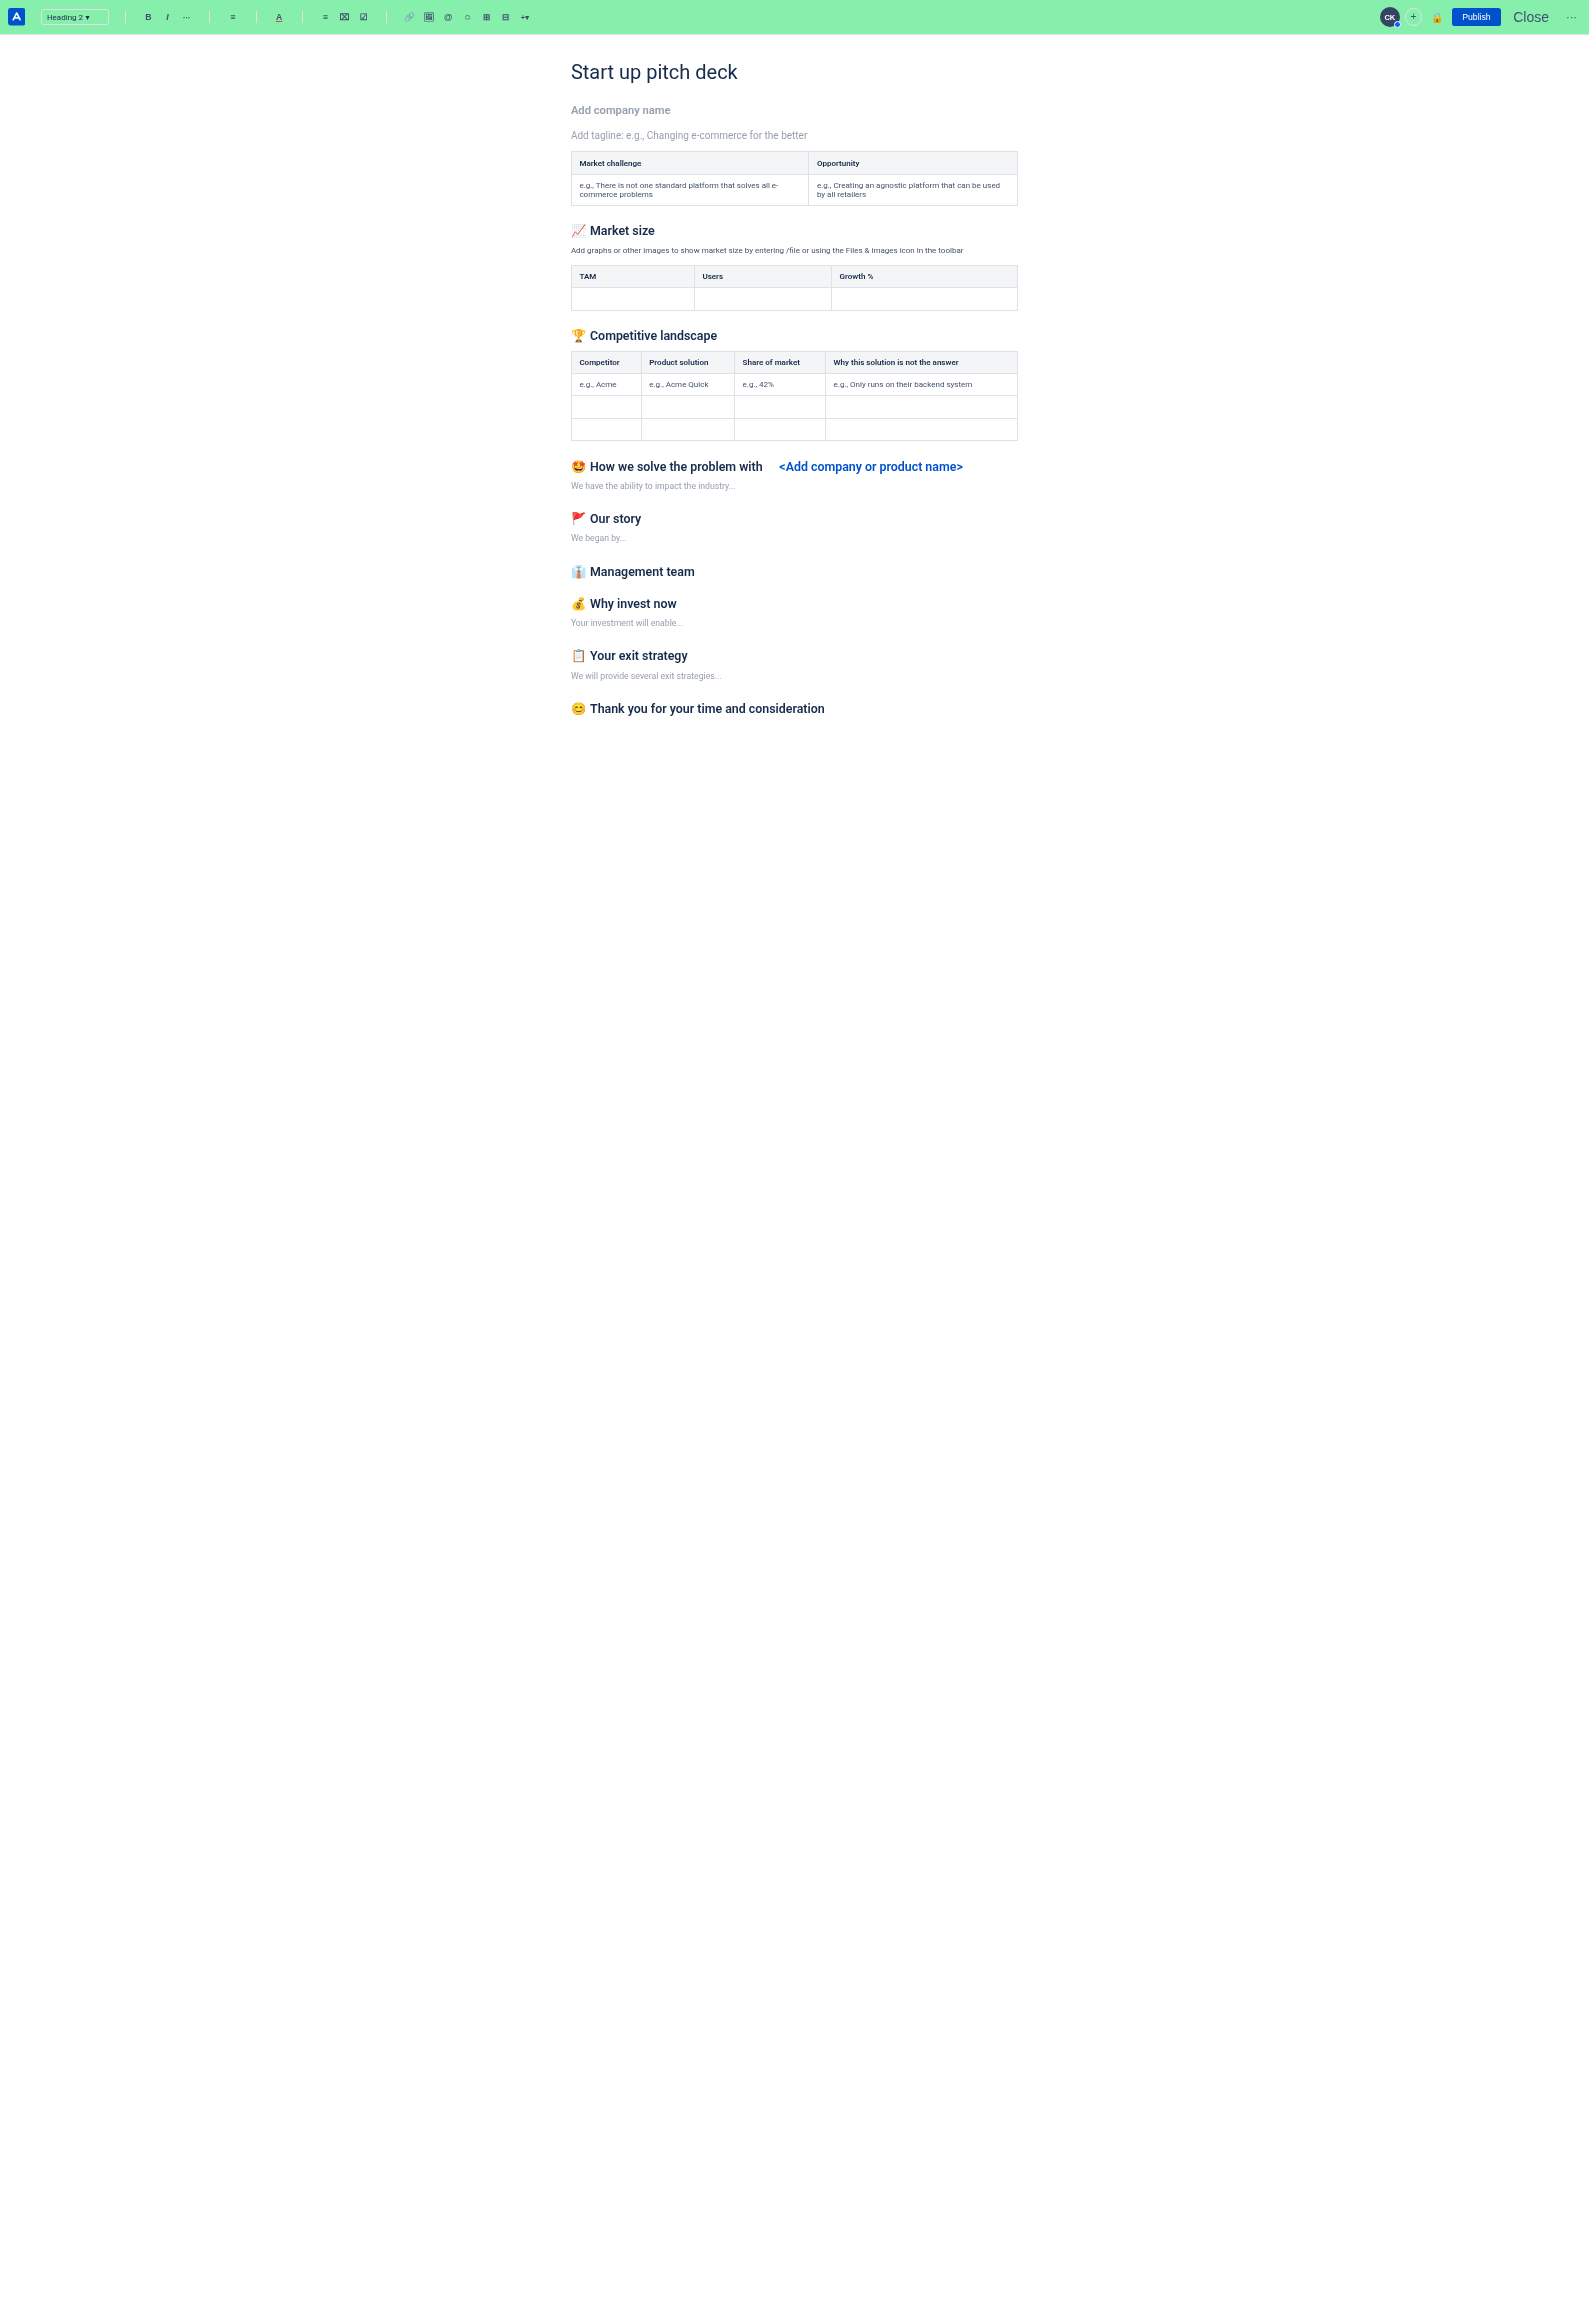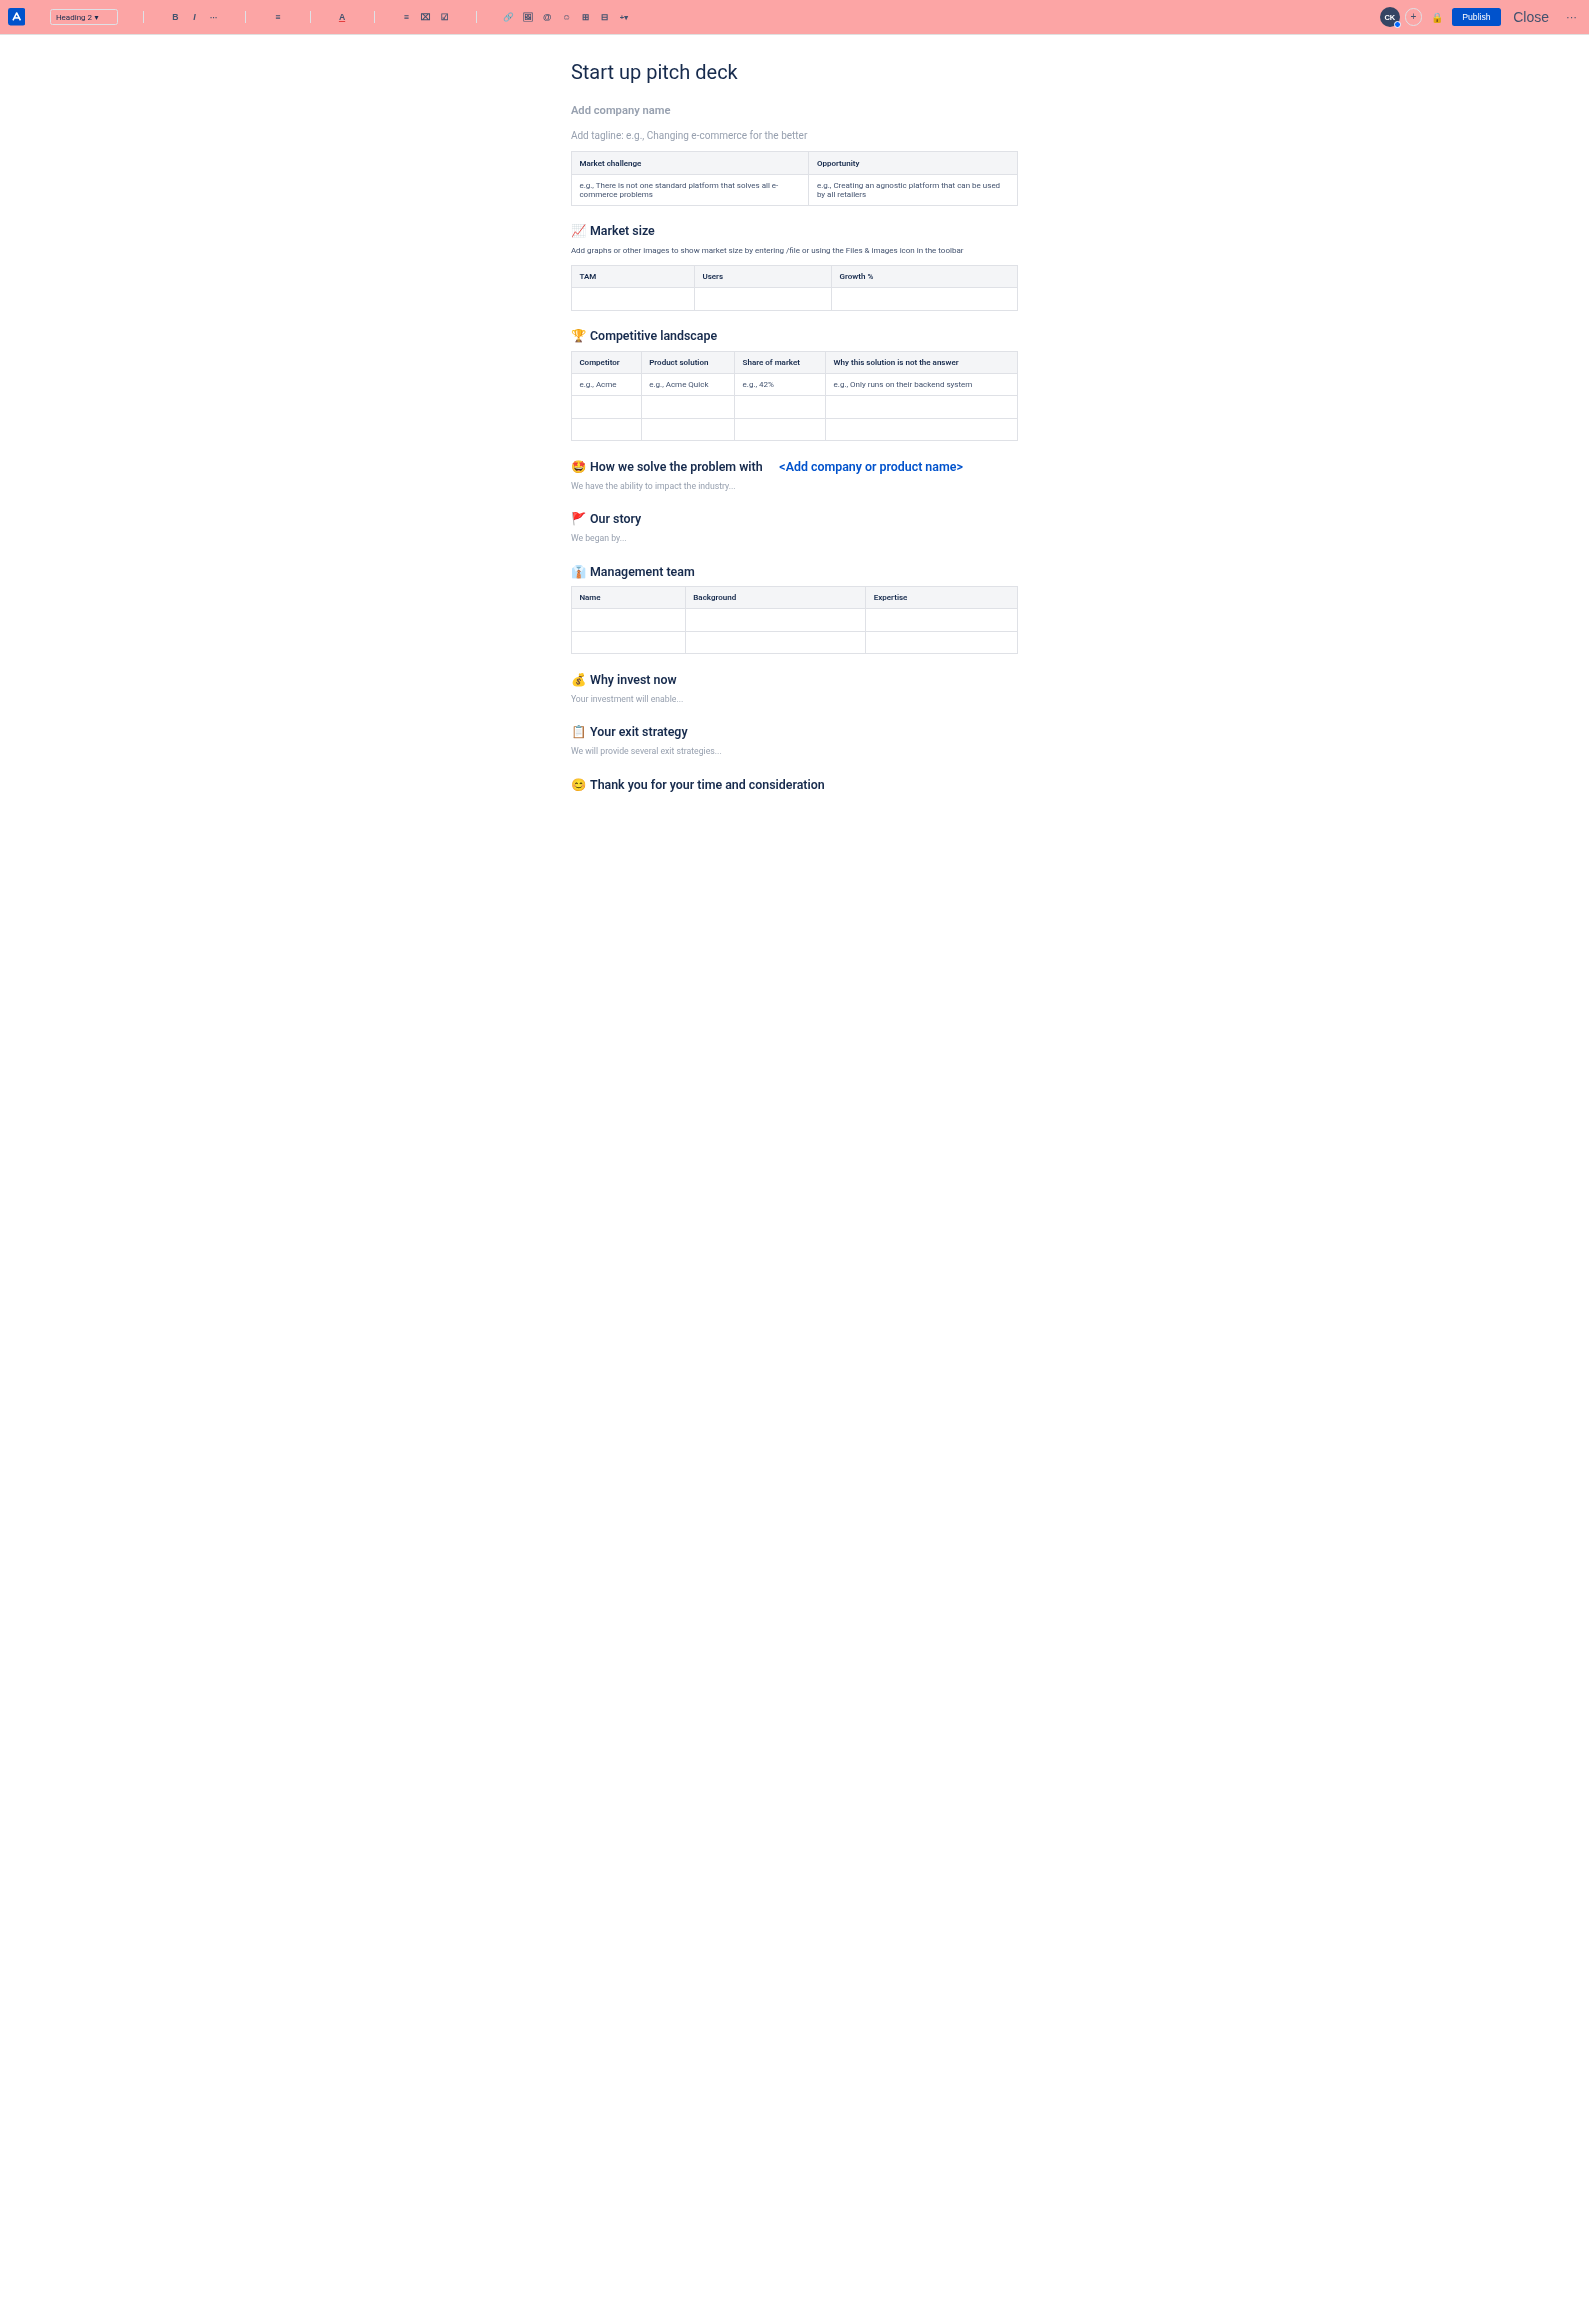--- a/index.html
+++ b/index.html
@@ -13,22 +13,22 @@
     
     .toolbar {
       position: sticky;
       top: 0;
       z-index: 100;
       display: flex;
       align-items: center;
       padding: 0 7.5px;
       height: 35px;
       border-bottom: 0.6px solid #e0e0e0;
-      background: #fca5a5;
-      gap: 20px;
+      background: #86efac;
+      gap: 11px;
     }
     .toolbar-logo {
       width: 17.4px;
       height: 17.4px;
       margin-right: 5px;
       flex-shrink: 0;
     }
     .toolbar-heading-selector {
       display: flex;
       align-items: center;
@@ -420,41 +420,20 @@
   <h2 class="section-heading">
     <span>🚩</span>
     <span>Our story</span>
   </h2>
   <p class="placeholder-text">We began by...</p>
 
   <h2 class="section-heading">
     <span>👔</span>
     <span>Management team</span>
   </h2>
-  <table class="data-table">
-    <thead>
-      <tr>
-        <th>Name</th>
-        <th>Background</th>
-        <th>Expertise</th>
-      </tr>
-    </thead>
-    <tbody>
-      <tr class="empty-row">
-        <td></td>
-        <td></td>
-        <td></td>
-      </tr>
-      <tr class="empty-row">
-        <td></td>
-        <td></td>
-        <td></td>
-      </tr>
-    </tbody>
-  </table>
 
   <h2 class="section-heading">
     <span>💰</span>
     <span>Why invest now</span>
   </h2>
   <p class="placeholder-text">Your investment will enable...</p>
 
   <h2 class="section-heading">
     <span>📋</span>
     <span>Your exit strategy</span>

